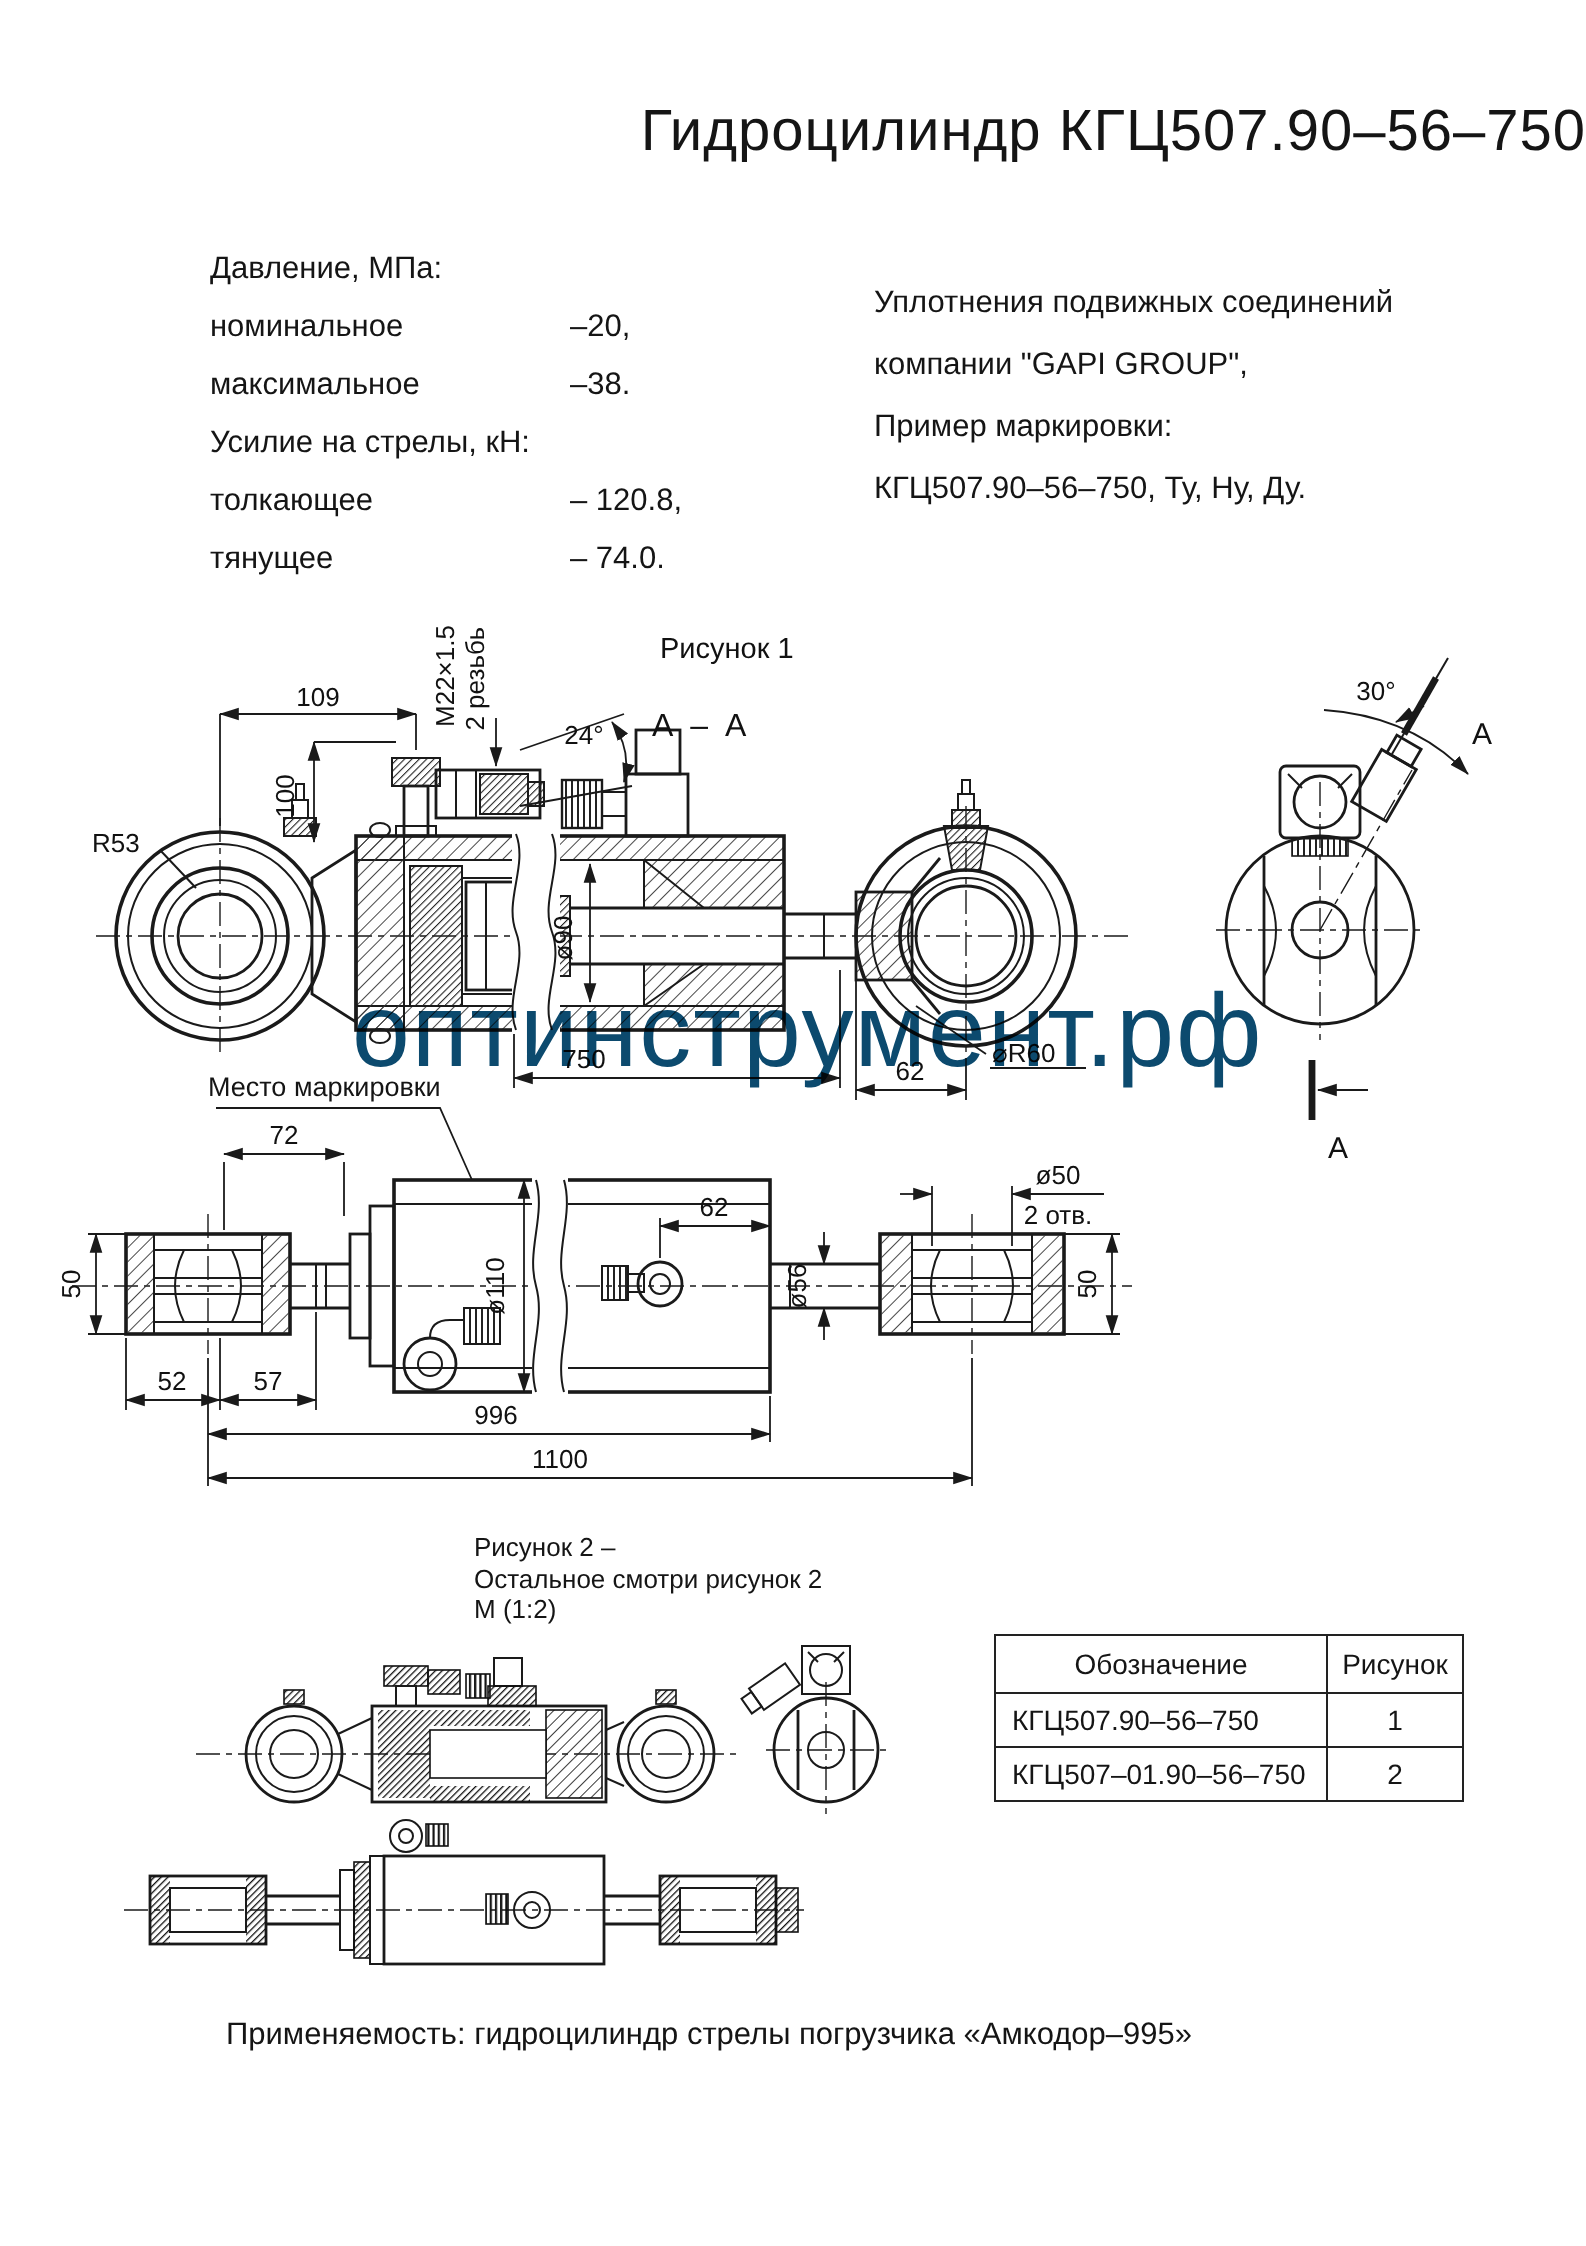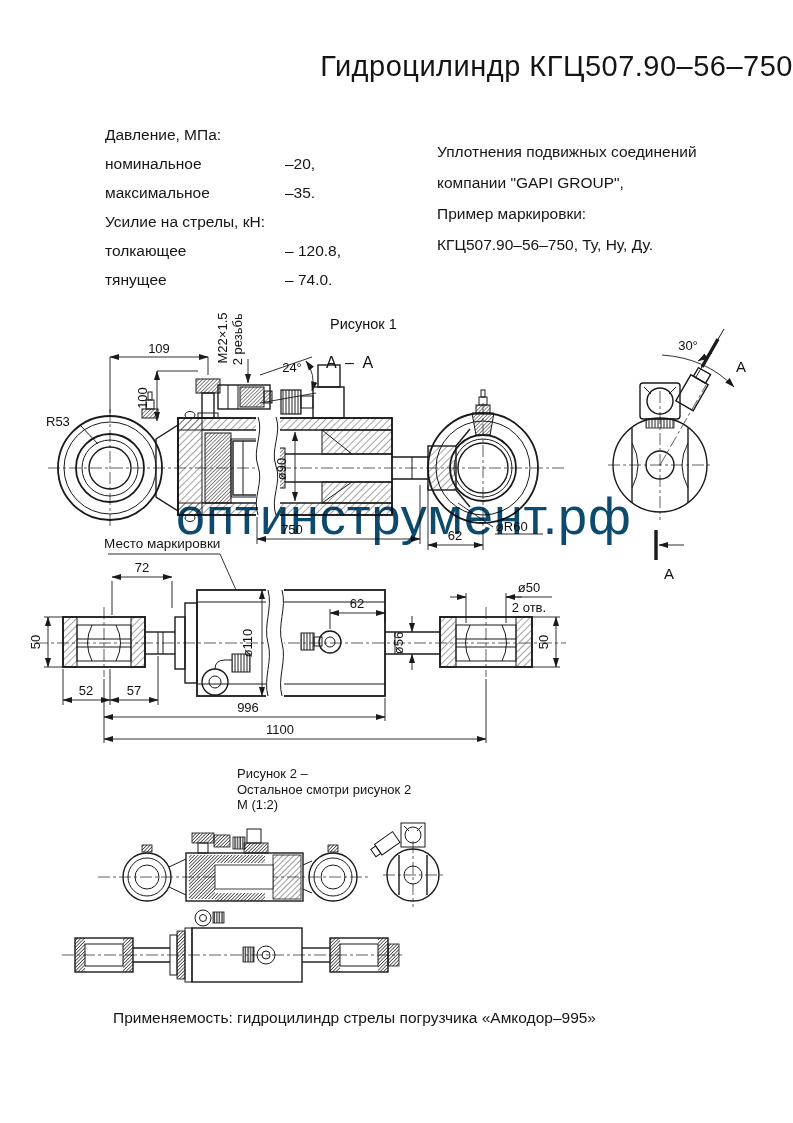--- a/index.html
+++ b/index.html
@@ -42,21 +42,21 @@
   <div id="specs" class="abs">
     <div class="spec-line">
         <span class="spec-label">Давление, МПа:</span>
       </div>
     <div class="spec-line">
         <span class="spec-label">номинальное</span>
         <span>–20,</span>
       </div>
     <div class="spec-line">
         <span class="spec-label">максимальное</span>
-        <span>–35.</span>
+        <span>–38.</span>
       </div>
     <div class="spec-line">
         <span class="spec-label">Усилие на стрелы, кН:</span>
       </div>
     <div class="spec-line">
         <span class="spec-label">толкающее</span>
         <span>– 120.8,</span>
       </div>
     <div class="spec-line">
         <span class="spec-label">тянущее</span>
@@ -464,18 +464,34 @@
       <line class="o15" x1="302" y1="133" x2="330" y2="133"></line>
       <line class="o15" x1="302" y1="147" x2="330" y2="147"></line>
       <rect x="330" y="123" width="58" height="34" class="o15"></rect>
       <rect x="330" y="123" width="10" height="34" fill="url(#denseC)"></rect>
       <rect x="378" y="123" width="10" height="34" fill="url(#denseC)"></rect>
       <rect x="340" y="129" width="38" height="22" class="o1"></rect>
       <rect x="388" y="129" width="11" height="22" fill="url(#denseC)" stroke="#111" stroke-width=".8"></rect>
     </g>
   </svg>
 
+  <table id="desigtable">
+    <tbody>
+        <tr>
+      <th class="c1">Обозначение</th>
+      <th class="c2">Рисунок</th>
+    </tr>
+    <tr>
+      <td class="c1">КГЦ507.90–56–750</td>
+      <td class="c2">1</td>
+    </tr>
+    <tr>
+      <td class="c1">КГЦ507–01.90–56–750</td>
+      <td class="c2">2</td>
+    </tr>
+  </tbody>
+    </table>
 
   <div id="applic" class="abs">Применяемость: гидроцилиндр стрелы погрузчика «Амкодор–995»</div>
 
   <div id="watermark" class="abs">оптинструмент.рф</div>
 
 </div>
 
 </body></html>

